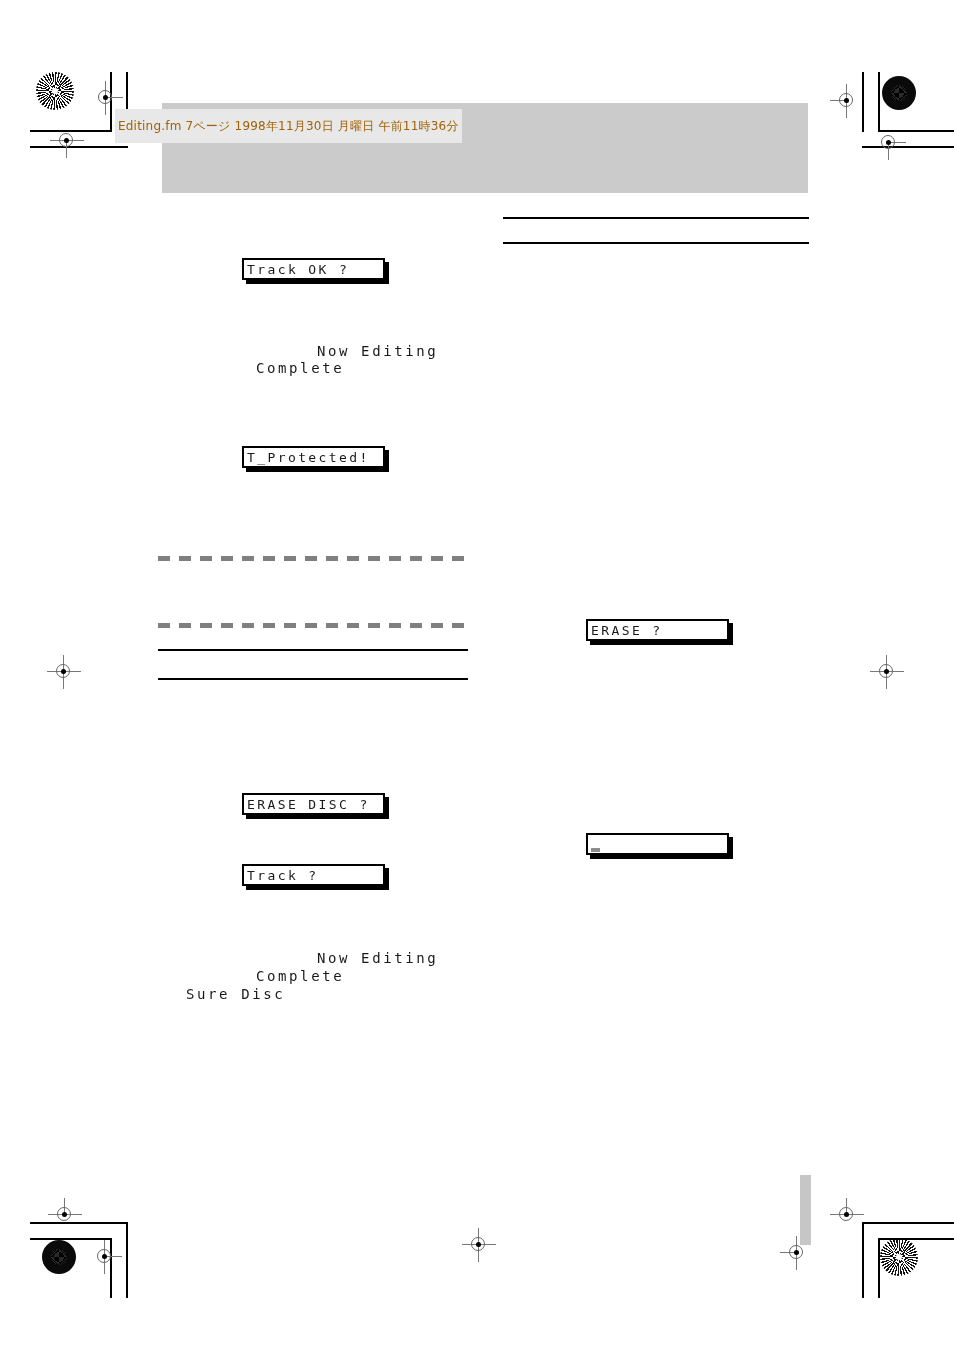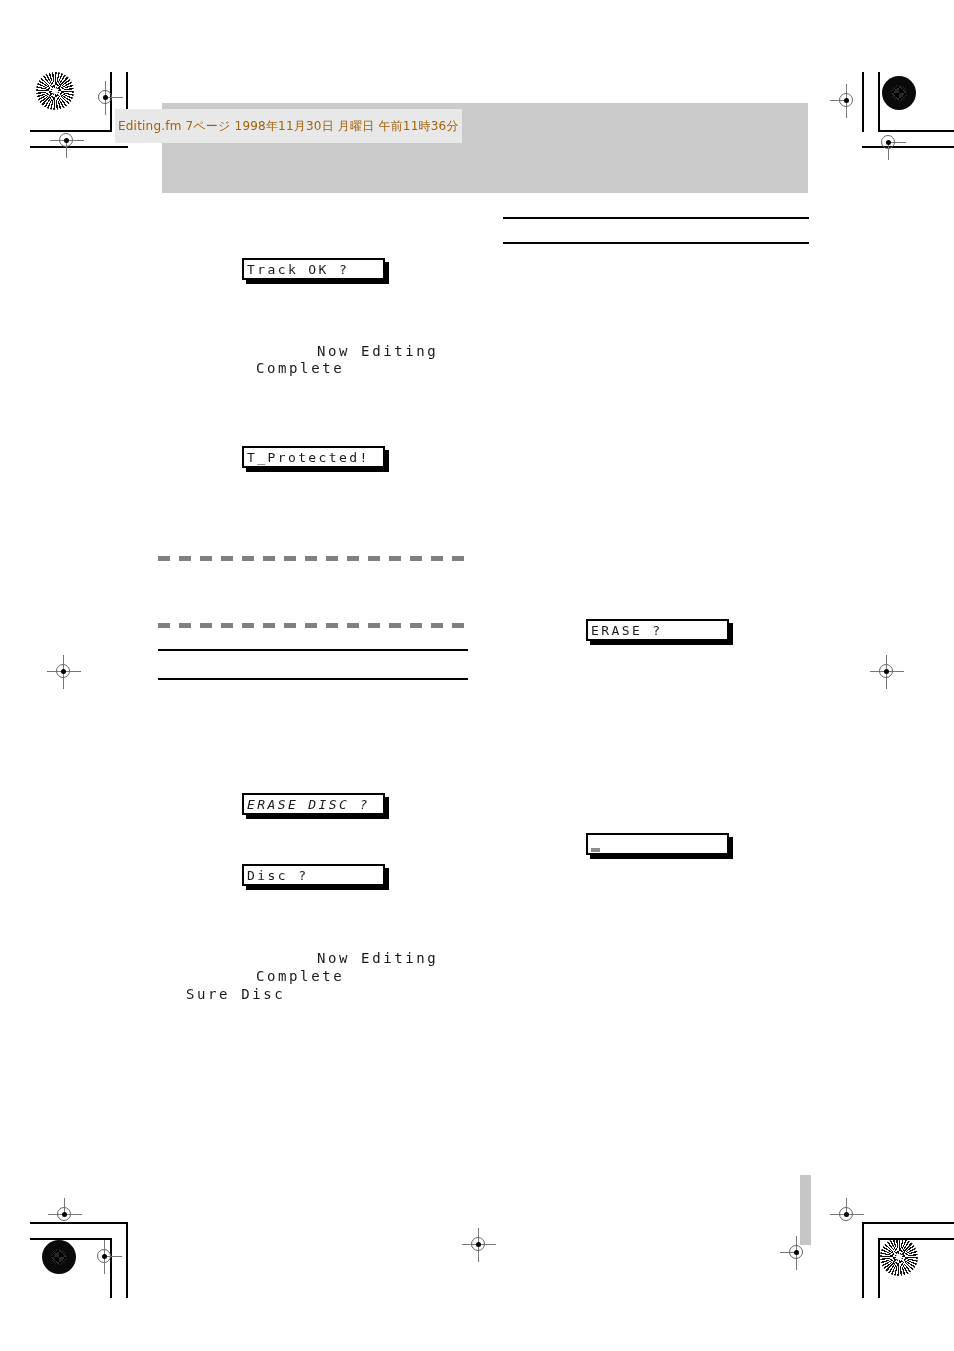--- a/index.html
+++ b/index.html
@@ -300,26 +300,26 @@
   <div class="lcd-box" style="left:242px; top:446px; width:143px; height:22px;">
     <span class="lcd-text">T_Protected!</span>
   </div>
 
   <div class="dashline" style="left:158px; top:556px; width:306px;"></div>
   <div class="dashline" style="left:158px; top:623px; width:306px;"></div>
 
   <div class="rule" style="left:158px; top:649px; width:310px;"></div>
   <div class="rule" style="left:158px; top:678px; width:310px;"></div>
 
-  <div class="lcd-box" style="left:242px; top:793px; width:143px; height:22px;font-style:italic;">
+  <div class="lcd-box" style="left:242px; top:793px; width:143px; height:22px;">
     <span class="lcd-text">ERASE DISC ?</span>
   </div>
 
   <div class="lcd-box" style="left:242px; top:864px; width:143px; height:22px;">
-    <span class="lcd-text">Disc ?</span>
+    <span class="lcd-text">Track ?</span>
   </div>
 
   <div class="lcd-free" style="left:317px; top:950px;">Now Editing</div>
   <div class="lcd-free" style="left:256px; top:968px;">Complete</div>
   <div class="lcd-free" style="left:186px; top:986px;">Sure Disc</div>
 
   <div class="lcd-box" style="left:586px; top:619px; width:143px; height:22px;">
     <span class="lcd-text">ERASE ?</span>
   </div>
 

